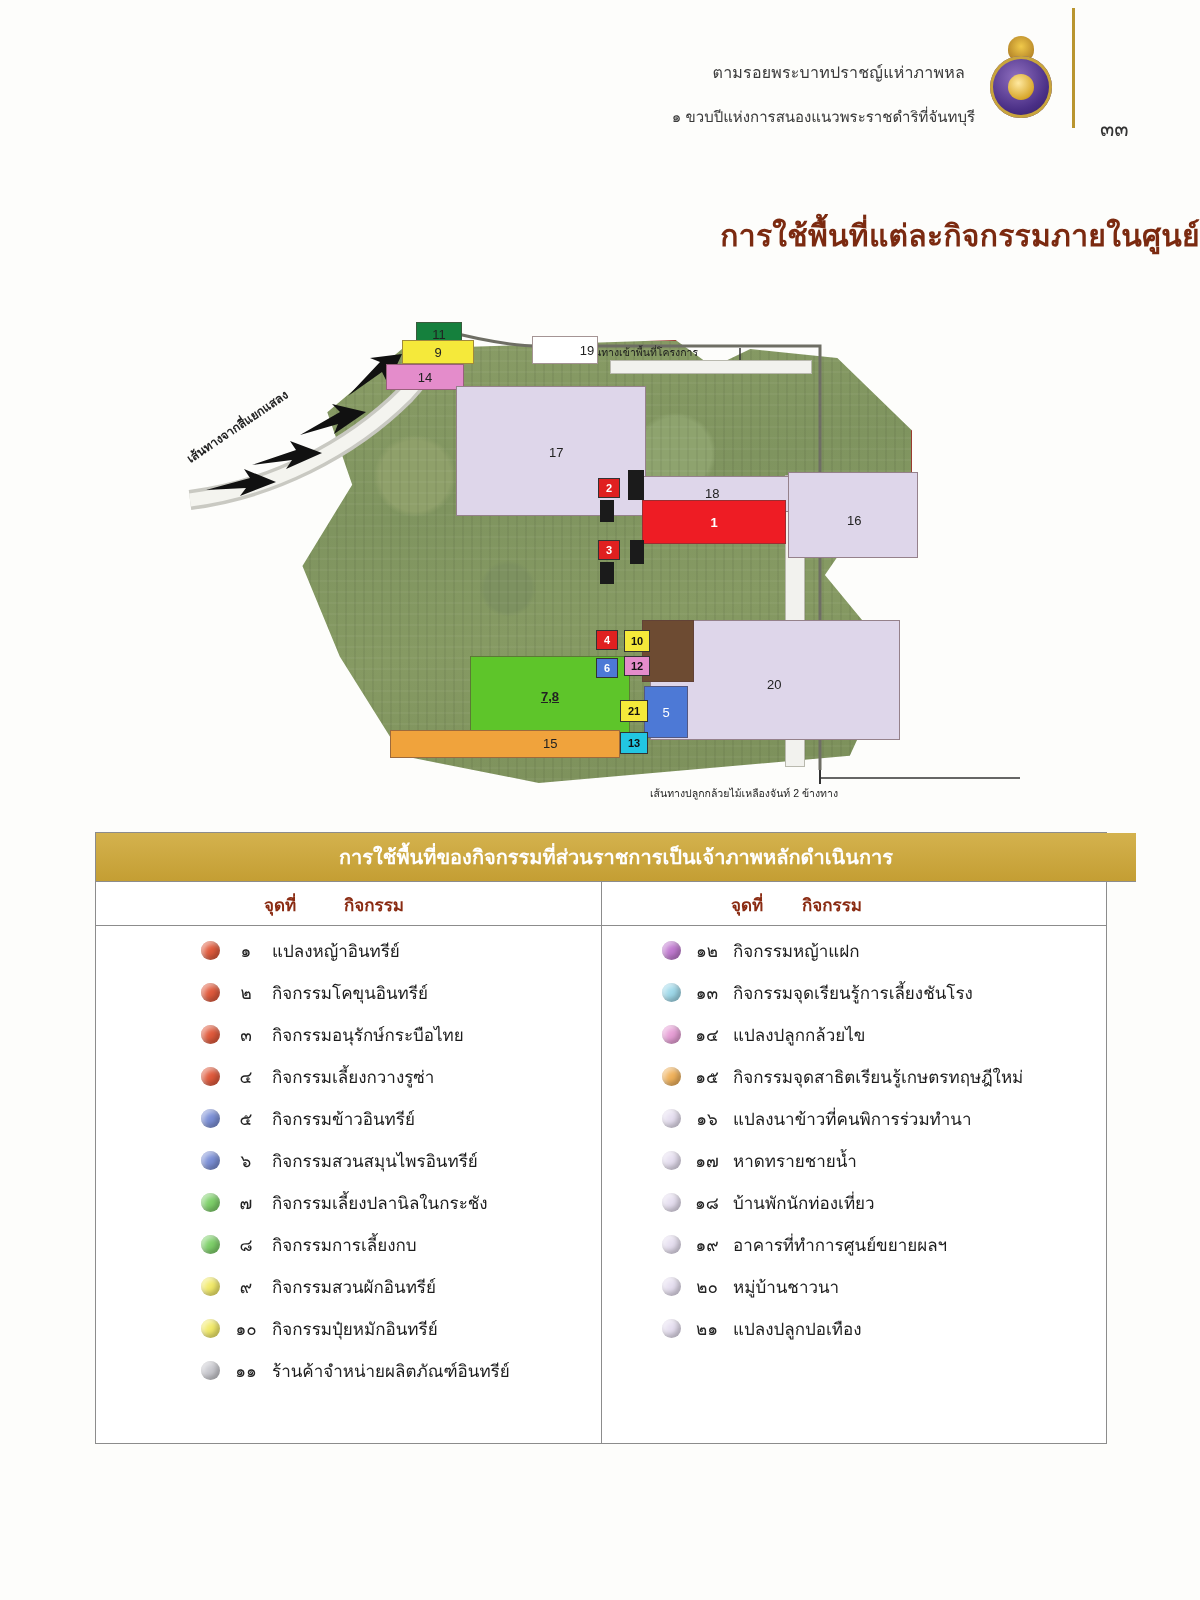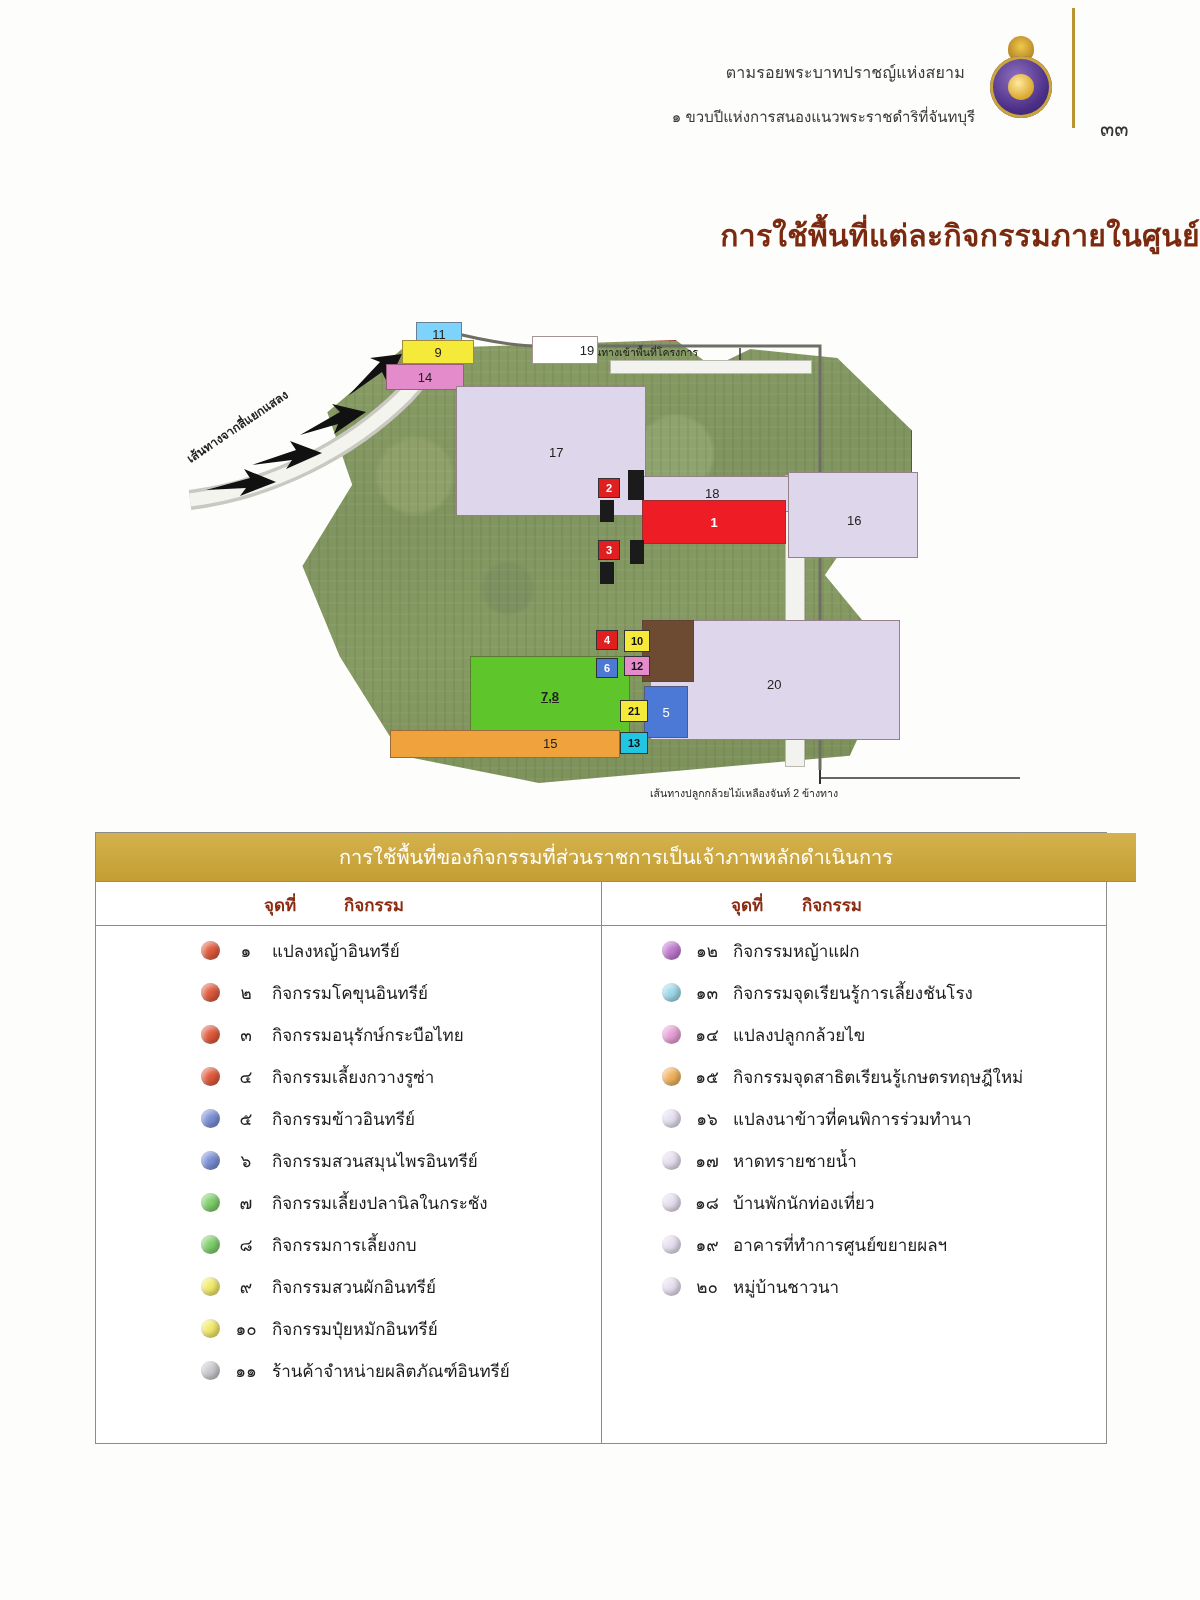--- a/index.html
+++ b/index.html
@@ -108,21 +108,21 @@
   .blackbar{position:absolute;background:#1b1b1b;}
   
   .legend{
     position:absolute;left:95px;top:832px;width:1010px;height:610px;
     border:1px solid #8c8c8c;background:#fff;
   }
   .legend-head{
     position:absolute;left:0;top:0;width:1040px;height:48px;
     background:linear-gradient(180deg,#d4b24e,#c49e33);
     display:flex;align-items:center;justify-content:center;
-    color:#fff;font-size:20px;font-weight:normal;
+    color:#fff;font-size:20px;font-weight:bold;
     border-bottom:1px solid #8c8c8c;
   }
   .legend-sub{
     position:absolute;top:48px;left:0;width:1010px;height:44px;
     border-bottom:1px solid #8c8c8c;
   }
   .legend-sub .c{
     position:absolute;top:10px;font-size:17px;color:#8a2b12;font-weight:bold;
   }
   .vsplit{
@@ -141,21 +141,21 @@
   .idx{width:52px;text-align:center;font-size:17px;color:#222;}
   .act{font-size:17px;color:#1c1c1c;}
   .col.right .dot{margin-left:60px;}
 </style>
 </head>
 <body>
 
 <div class="page">
 
   <div class="header">
-    <div class="hdr-line1">ตามรอยพระบาทปราชญ์แห่งสยาม</div>
+    <div class="hdr-line1">ตามรอยพระบาทปราชญ์แห่าภาพหล</div>
     <div class="hdr-line2">๑ ขวบปีแห่งการสนองแนวพระราชดำริที่จันทบุรี</div>
     <div class="emblem">
       <div class="crown"></div>
       <div class="disc"></div>
     </div>
     <div class="hdr-rule"></div>
     <div class="page-num">๓๓</div>
   </div>
 
   <div class="main-title">การใช้พื้นที่แต่ละกิจกรรมภายในศูนย์</div>
@@ -181,21 +181,21 @@
       <path d="M384 62 L 384 48 M 560 62 L 560 48" stroke="#333" stroke-width="1.5"></path>
     </svg>
 
     <div class="road" style="left:605px;top:175px;width:18px;height:290px;"></div>
     <div class="road" style="left:430px;top:60px;width:200px;height:12px;"></div>
 
     <div class="arrow-label" style="left:8px;top:150px;transform:rotate(-34deg);transform-origin:left center;font-weight:bold;">เส้นทางจากสี่แยกแสลง</div>
     <div class="tiny-label" style="left:404px;top:44px;">เส้นทางเข้าพื้นที่โครงการ</div>
     <div class="tiny-label" style="left:470px;top:485px;">เส้นทางปลูกกล้วยไม้เหลืองจันท์ 2 ข้างทาง</div>
 
-    <div class="zone" style="left:236px;top:22px;width:46px;height:25px;background:#7dd3fc;justify-content:center;">
+    <div class="zone" style="left:236px;top:22px;width:46px;height:25px;background:#15803d;justify-content:center;">
       <span>11</span>
     </div>
     <div class="zone" style="left:222px;top:40px;width:72px;height:24px;background:#f5e93a;">
       <span>9</span>
     </div>
     <div class="zone" style="left:206px;top:64px;width:78px;height:26px;background:#e48ccb;">
       <span>14</span>
     </div>
     <div class="zone" style="left:352px;top:36px;width:66px;height:28px;background:#ffffff;padding-left:44px;">
       <span>19</span>
@@ -365,16 +365,21 @@
       <div class="row">
           <span class="dot" style="background:#e6dff0;"></span>
           <span class="idx">๑๙</span>
           <span class="act">อาคารที่ทำการศูนย์ขยายผลฯ</span>
         </div>
       <div class="row">
           <span class="dot" style="background:#e6dff0;"></span>
           <span class="idx">๒๐</span>
           <span class="act">หมู่บ้านชาวนา</span>
         </div>
+      <div class="row">
+          <span class="dot" style="background:#e6dff0;"></span>
+          <span class="idx">๒๑</span>
+          <span class="act">แปลงปลูกปอเทือง</span>
+        </div>
     </div>
   </div>
 
 </div>
 
 </body></html>

